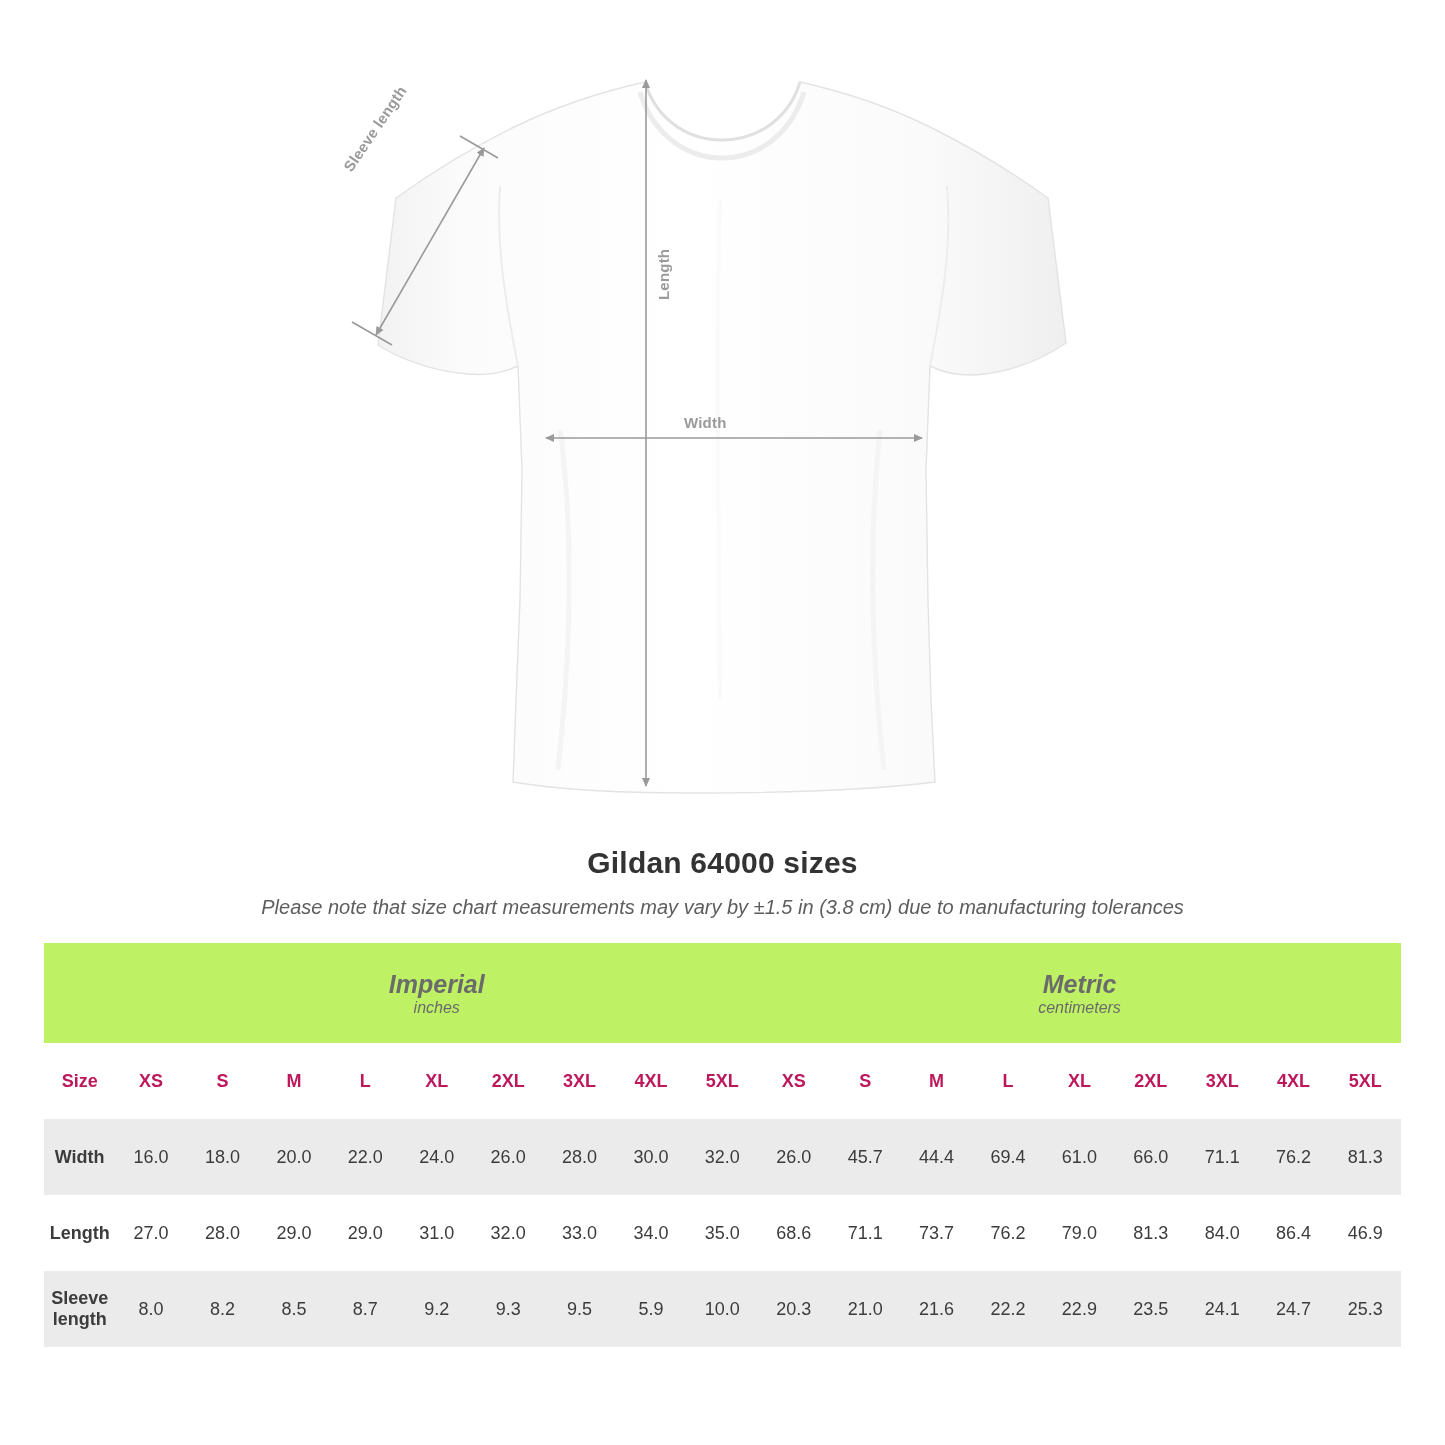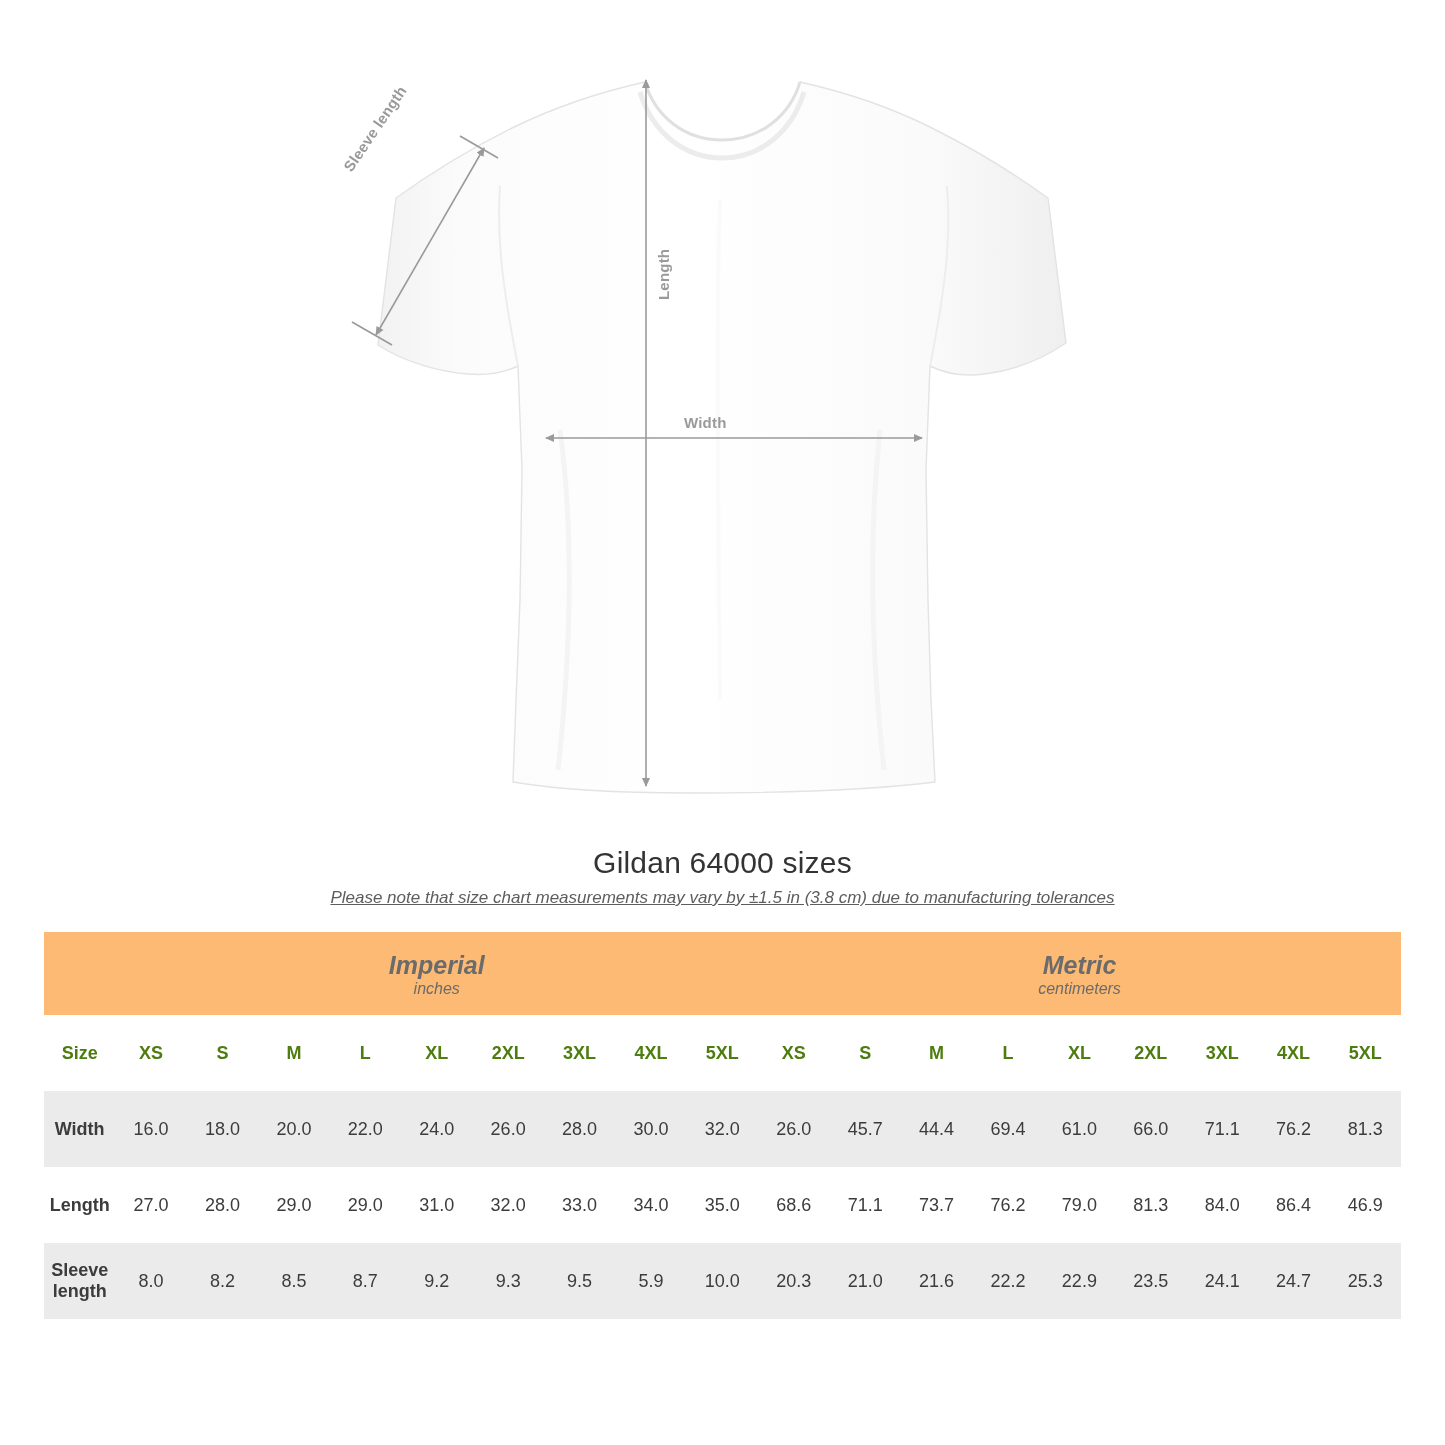--- a/index.html
+++ b/index.html
@@ -59,31 +59,30 @@
     top: 414px;
   }
 
   
   .title-block {
     text-align: center;
     margin-top: 26px;
   }
   .chart-title {
     font-size: 30px;
-    font-weight: normal;
+    font-weight: bold;
     color: #333333;
     margin: 0;
     letter-spacing: 0.2px;
   }
   .chart-note {
-    font-size: 17px;
+    font-size: 20px;
     font-style: italic;
     color: #5d5d5d;
-    margin-top: 8px;
-    text-decoration: underline;
+    margin-top: 16px;
   }
 
   
   .table-wrap {
     margin: 24px 44px 0 44px;
   }
   table.size-table {
     border-collapse: collapse;
     width: 1357px;
     table-layout: fixed;
@@ -91,42 +90,42 @@
   table.size-table td,
   table.size-table th {
     text-align: center;
     vertical-align: middle;
     font-size: 17px;
     color: #3d3d3d;
     padding: 0;
     border: none;
   }
   .unit-header td {
-    background: #fdba74;
-    height: 83px;
+    background: #bef264;
+    height: 100px;
   }
   .unit-name {
     font-size: 25px;
     font-style: italic;
     font-weight: bold;
     color: #6b6b6b;
     line-height: 1.2;
   }
   .unit-sub {
     font-size: 16px;
     font-style: italic;
     color: #6b6b6b;
   }
 
   tr.row-size td {
     height: 76px;
     background: #ffffff;
     font-weight: bold;
     font-size: 18px;
-    color: #4d7c0f;
+    color: #be185d;
   }
   tr.row-size td.rowhead {
     font-size: 18px;
   }
 
   tr.band-shade td { background: #ebebeb; }
   tr.band-plain td { background: #ffffff; }
 
   tr.data-row td {
     height: 76px;

